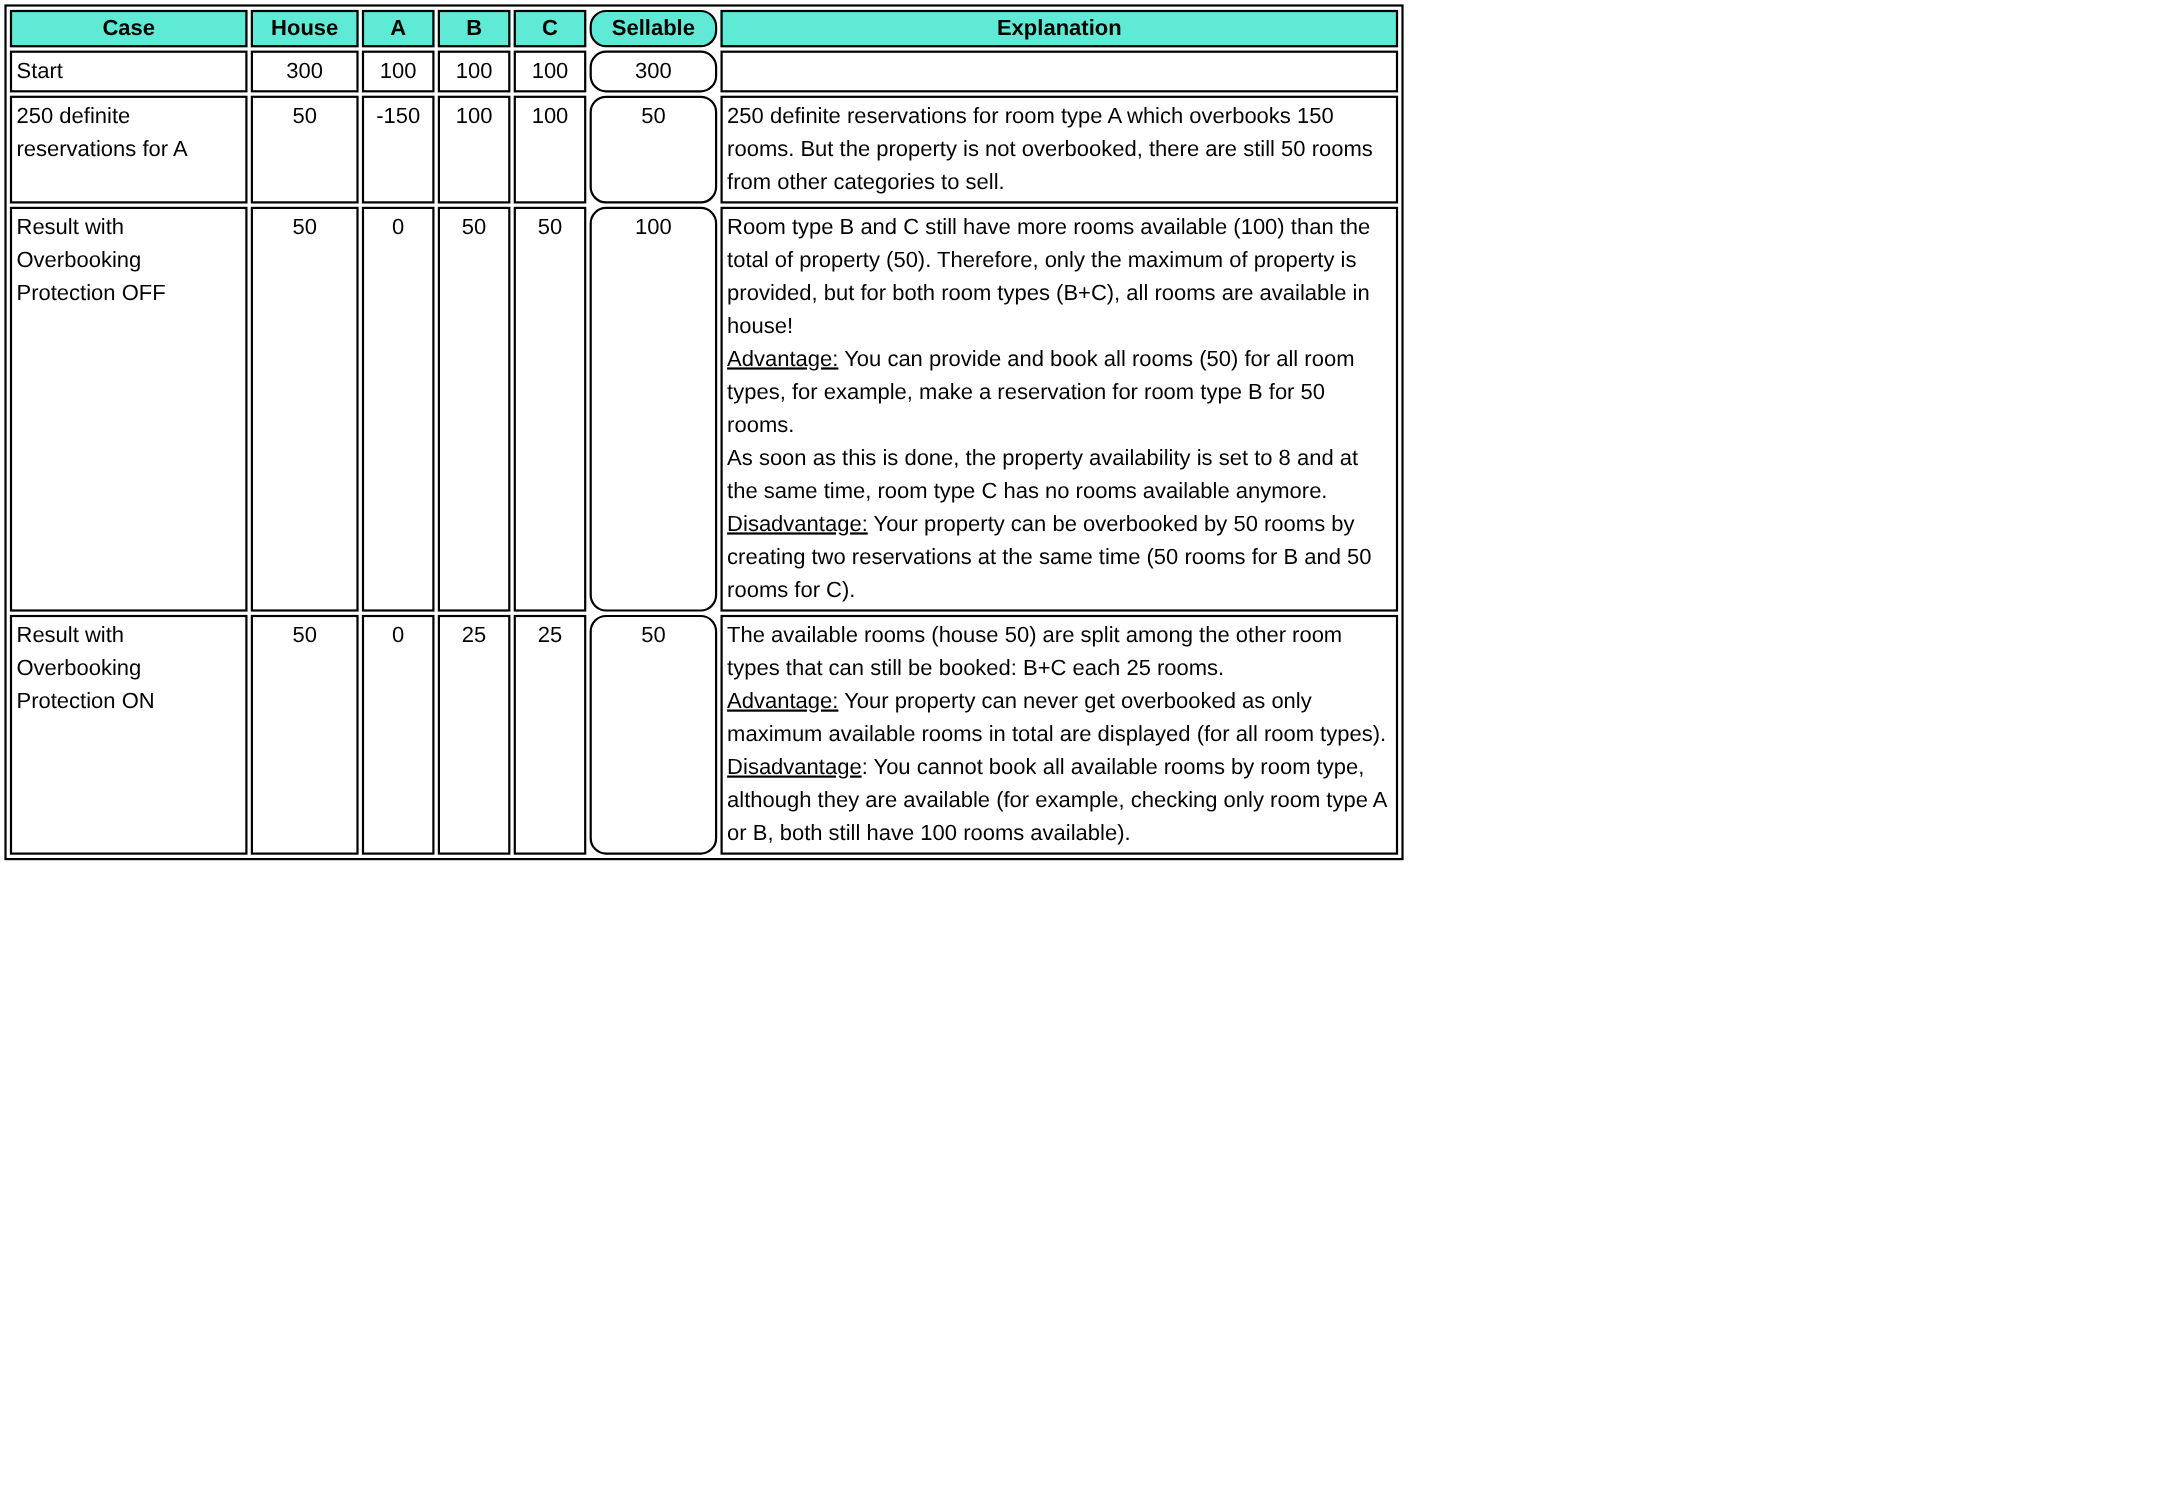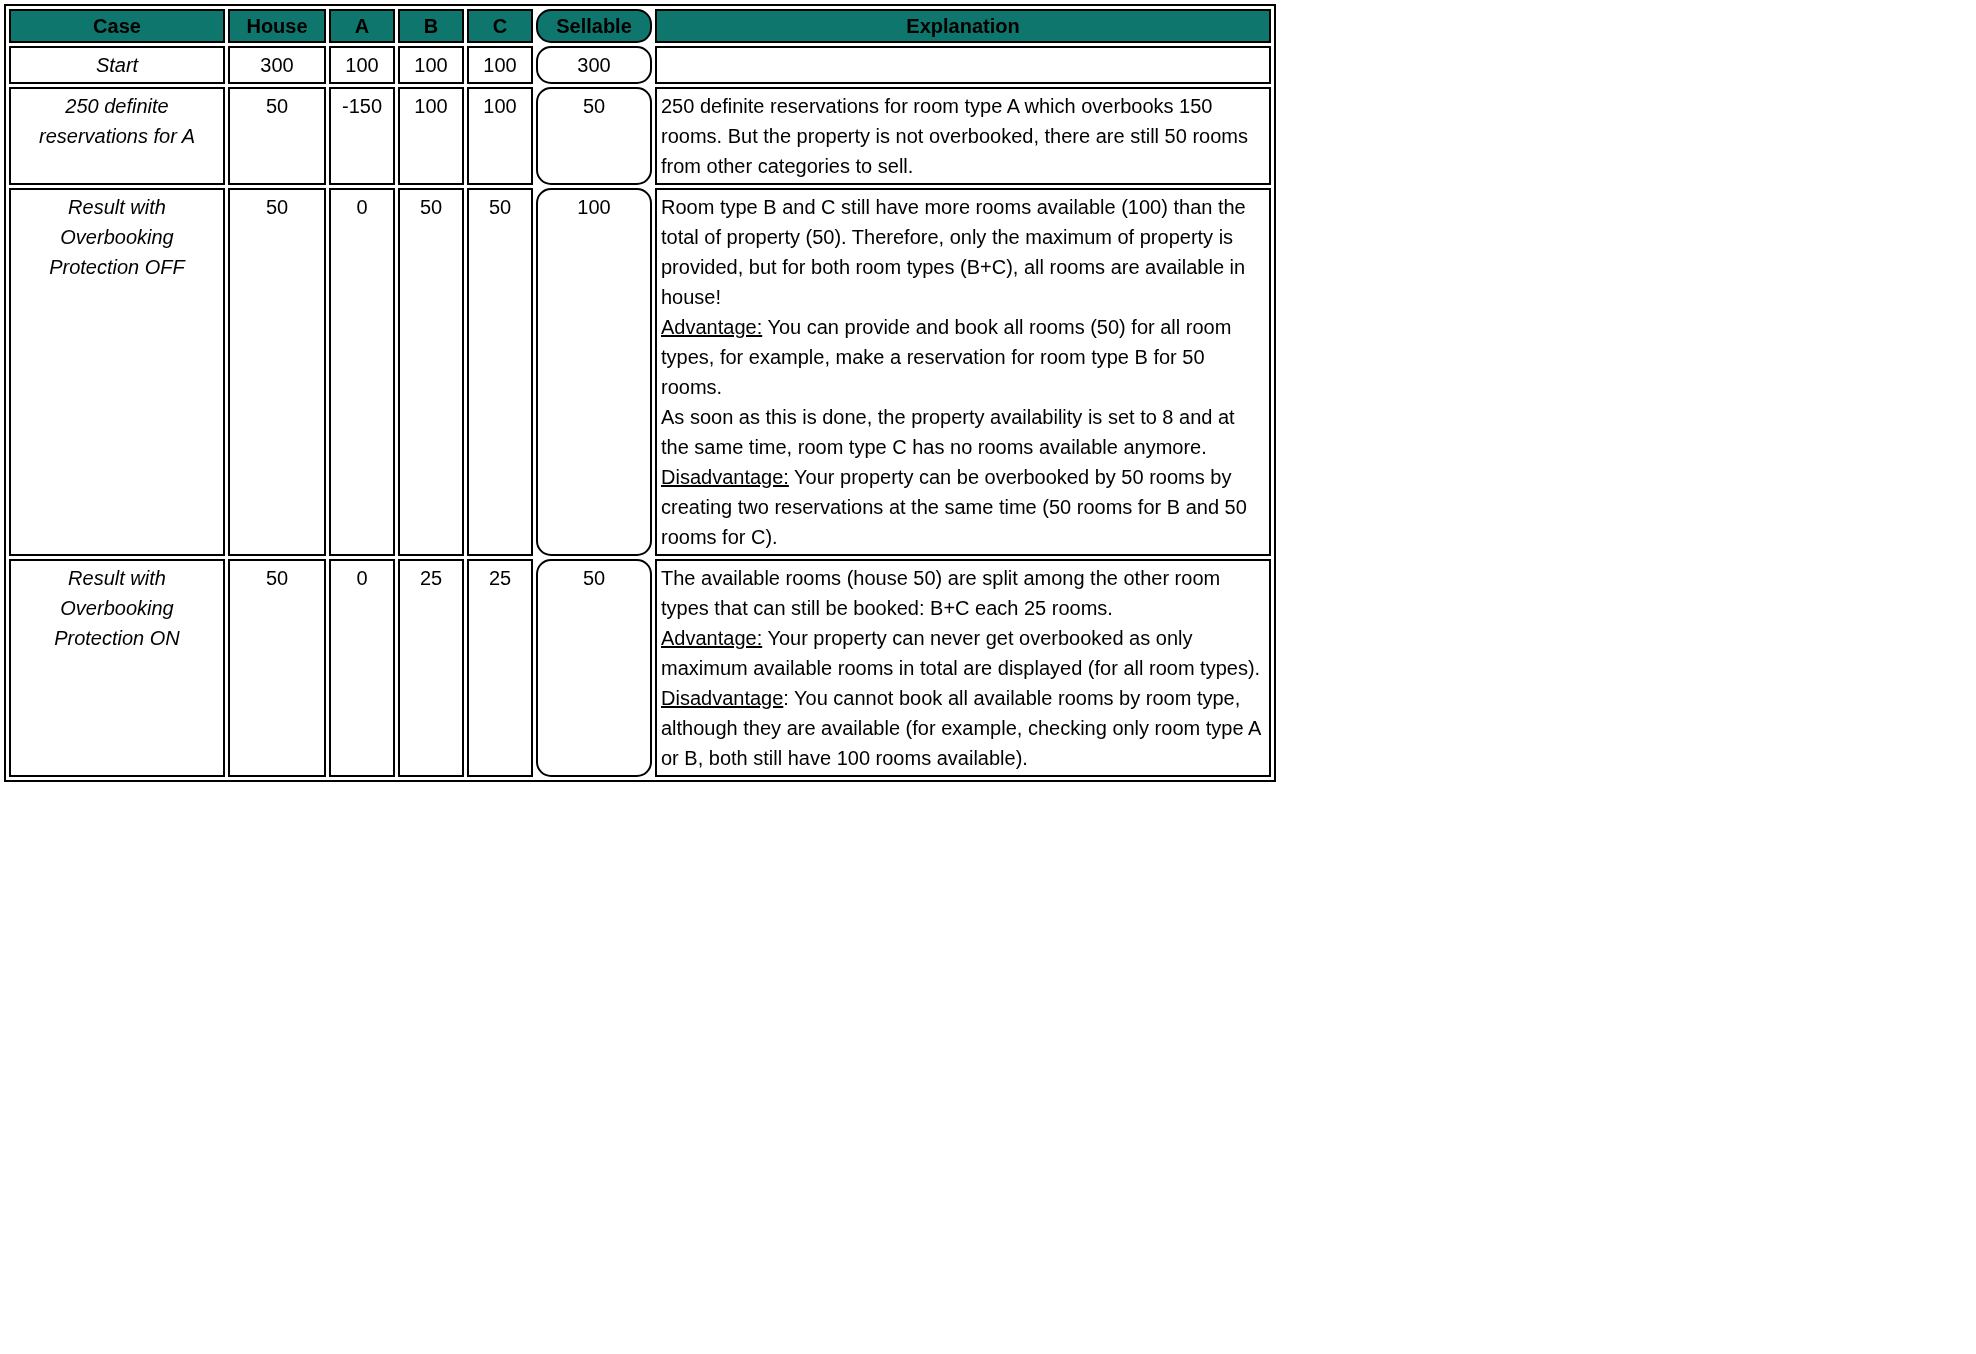--- a/index.html
+++ b/index.html
@@ -29,36 +29,36 @@
   table.obp td {
     box-sizing: border-box;
     border: 2px solid #000000;
     vertical-align: top;
     padding: 2px 4px;
     font-size: 20px;
     line-height: 30px;
     overflow: hidden;
   }
   table.obp th {
-    background: #0f766e;
+    background: #5eead4;
     font-weight: bold;
     text-align: center;
     vertical-align: middle;
     height: 30px;
     padding: 0 4px;
   }
   .col-case        { width: 216px; }
   .col-house       { width: 98px;  }
   .col-a           { width: 66px;  }
   .col-b           { width: 66px;  }
   .col-c           { width: 66px;  }
   .col-sellable    { width: 116px; border-radius: 15px; }
   .col-explanation { width: 616px; }
   td.num  { text-align: center; }
-  td.case { text-align: center; font-style: italic; }
+  td.case { text-align: left; }
   td.expl { text-align: left; }
   .para + .para { }
   .lead { text-decoration: underline; }
 </style>
 </head>
 <body>
 
 <div class="canvas">
   <table class="obp">
     <thead>

